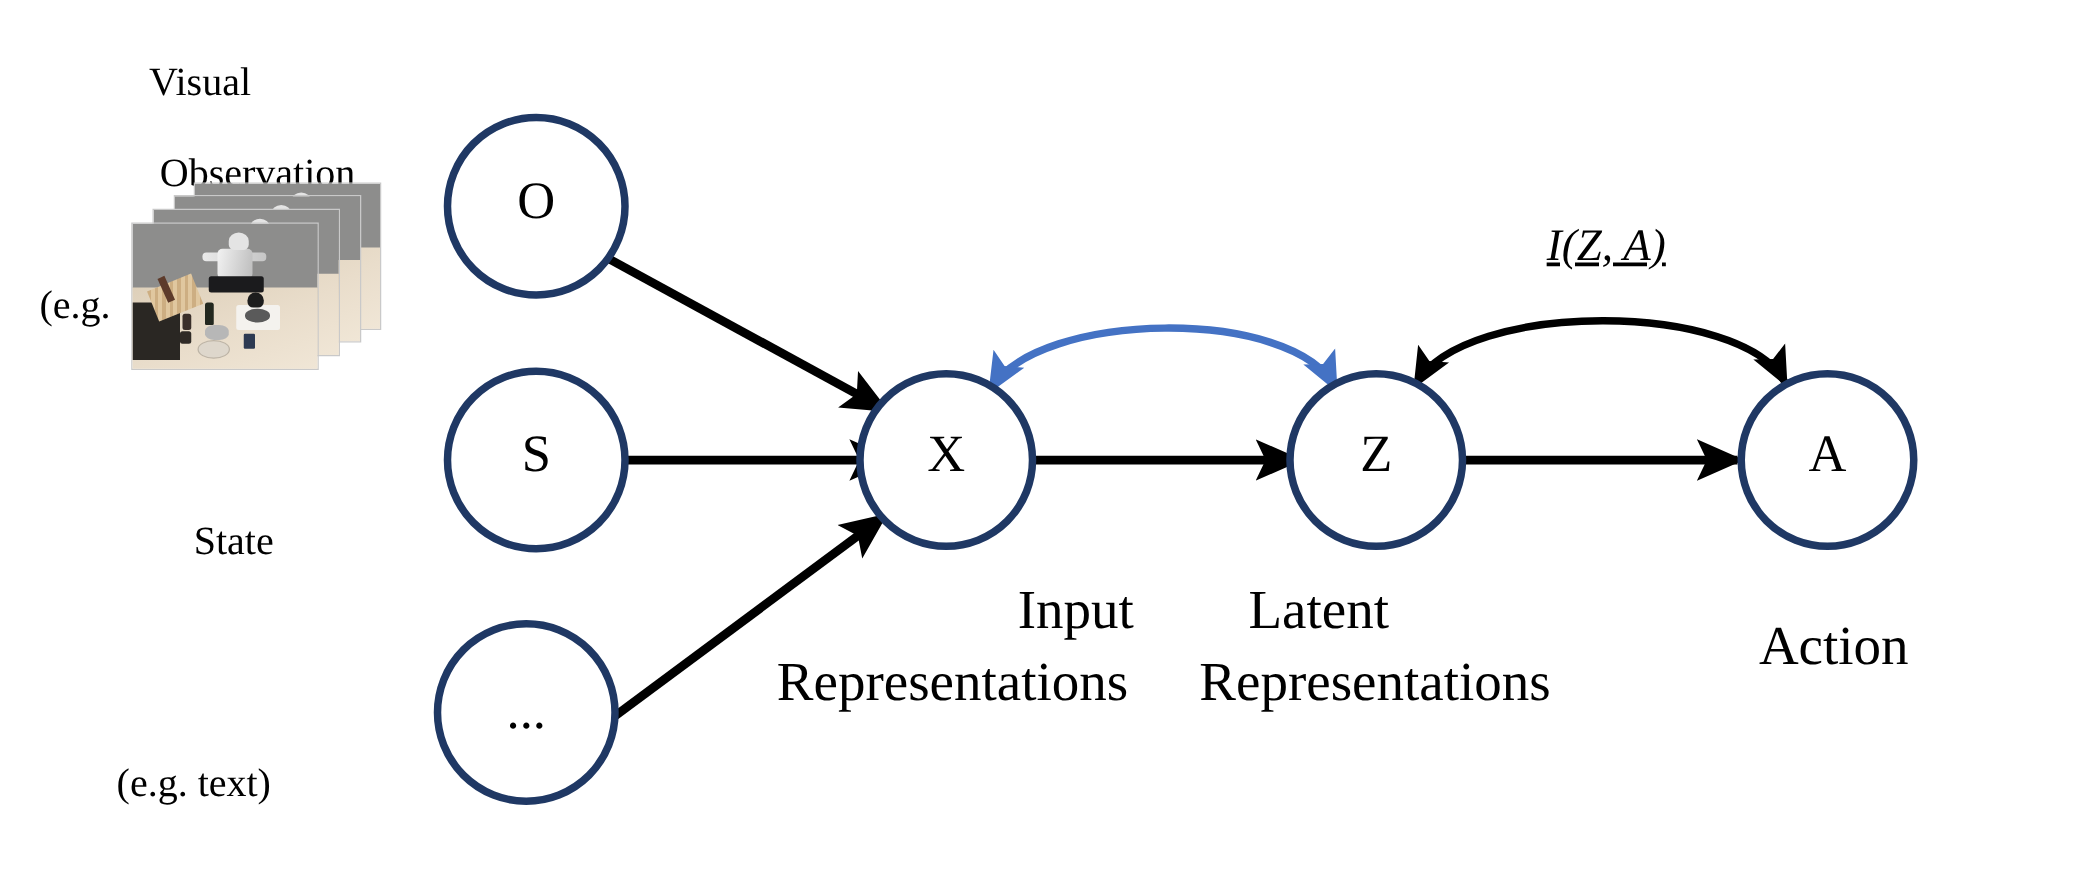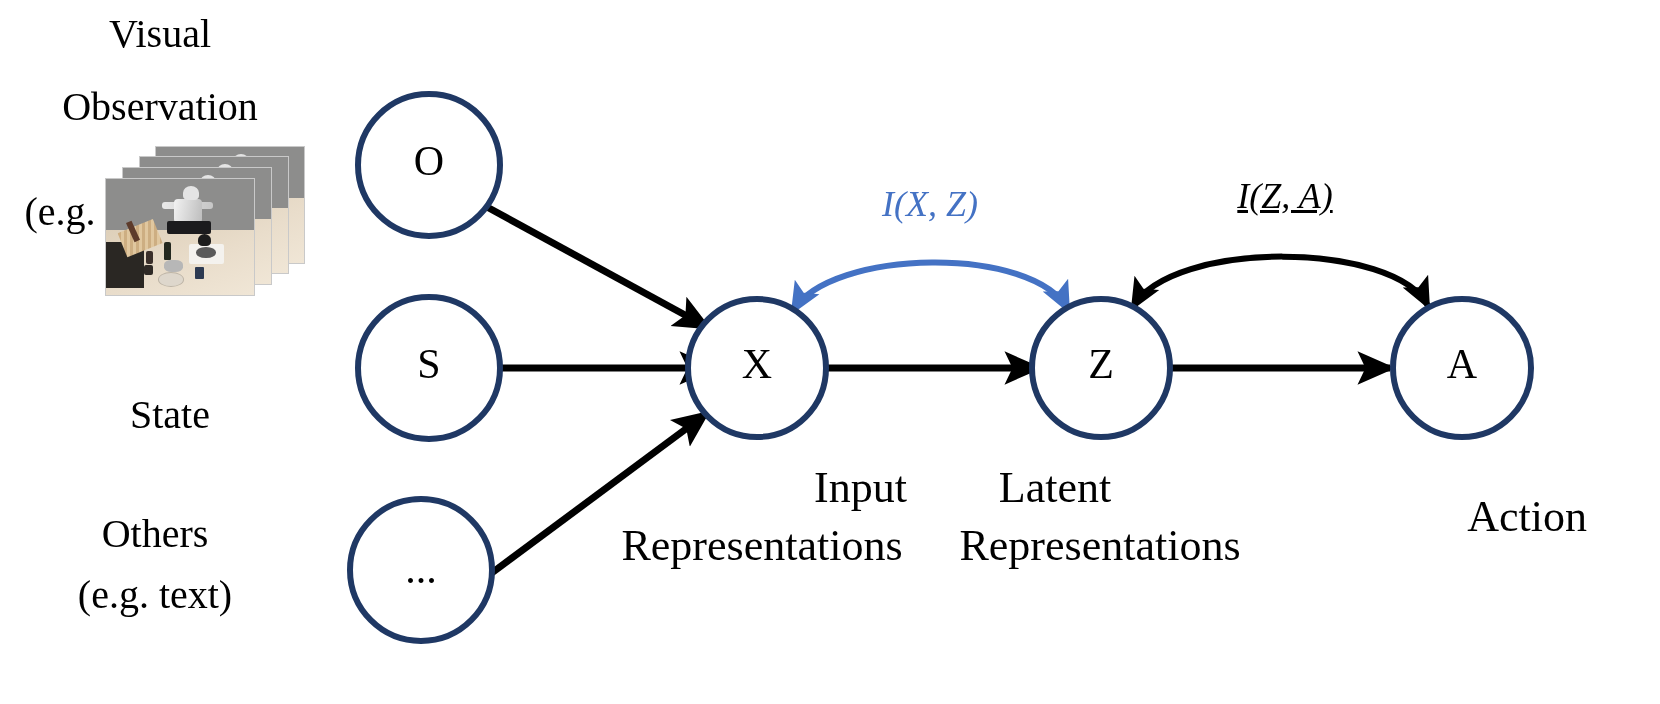--- a/index.html
+++ b/index.html
@@ -27,21 +27,22 @@
   }
   .txt {
     position: absolute;
     color: #000000;
     font-family: "Liberation Serif", "DejaVu Serif", serif;
     line-height: 1.12;
     white-space: nowrap;
     text-align: center;
   }
   .label-left {
-    font-size: 40px;
+    font-size: 32px;
+    margin-top: 36px;
   }
   .label-under {
     font-size: 44px;
   }
   .node-letter {
     font-size: 42px;
   }
   .mi-label {
     font-size: 36px;
     font-style: italic;
@@ -239,21 +240,21 @@
 
     <circle cx="429" cy="165" r="71" fill="#ffffff" stroke="#1f3864" stroke-width="6"></circle>
     <circle cx="429" cy="368" r="71" fill="#ffffff" stroke="#1f3864" stroke-width="6"></circle>
     <circle cx="421" cy="570" r="71" fill="#ffffff" stroke="#1f3864" stroke-width="6"></circle>
     <circle cx="757" cy="368" r="69" fill="#ffffff" stroke="#1f3864" stroke-width="6"></circle>
     <circle cx="1101" cy="368" r="69" fill="#ffffff" stroke="#1f3864" stroke-width="6"></circle>
     <circle cx="1462" cy="368" r="69" fill="#ffffff" stroke="#1f3864" stroke-width="6"></circle>
   </svg>
 
   <div class="txt label-left" style="left:0px; top:12px; width:320px;">Visual</div>
-  <div class="txt label-left" style="left:0px; top:85px; width:320px;">Observation</div>
+  <div class="txt label-left" style="left:0px; top:85px; width:320px;padding-left:46px;">Observation</div>
 
   <div class="txt label-left" style="left:5px; top:190px; width:110px; text-align:center;">(e.g.</div>
   <div class="txt label-left" style="left:287px; top:190px; width:40px; text-align:left;">)</div>
 
   <div id="obs-stack">
     <div class="obs-frame f1">
       <div class="scene">
         <div class="counter"></div>
           <div class="cabinet"></div>
         <div class="robot-arm"></div>
@@ -331,36 +332,34 @@
           <div class="bottle"></div>
         <div class="pot"></div>
           <div class="plate"></div>
         <div class="phone"></div>
           <div class="jar-a"></div>
           <div class="jar-b"></div>
       </div>
     </div>
   </div>
 
-  <div class="txt label-left" style="left:0px; top:393px; width:340px;">State</div>
-
-  <div class="txt label-left" style="left:0px; top:512px; width:310px;">Others</div>
+  <div class="txt label-left" style="left:0px; top:379px; width:340px;padding-left:17px;">State</div>
+
   <div class="txt label-left" style="left:0px; top:573px; width:310px;">(e.g. text)</div>
 
   <div class="txt node-letter" style="left:389px; top:138px; width:80px;">O</div>
   <div class="txt node-letter" style="left:389px; top:341px; width:80px;">S</div>
   <div class="txt node-letter" style="left:381px; top:546px; width:80px;">...</div>
   <div class="txt node-letter" style="left:717px; top:341px; width:80px;">X</div>
   <div class="txt node-letter" style="left:1061px; top:341px; width:80px;">Z</div>
   <div class="txt node-letter" style="left:1422px; top:341px; width:80px;">A</div>
 
-  <div class="txt mi-label mi-xz" style="left:830px; top:184px; width:200px;">I(X, Z)</div>
   <div class="txt mi-label mi-za" style="left:1185px; top:176px; width:200px;text-decoration:underline;">I(Z, A)</div>
 
   <div class="txt label-under" style="left:617px; top:463px; width:290px;text-align:right;">Input</div>
   <div class="txt label-under" style="left:617px; top:521px; width:290px;">Representations</div>
 
   <div class="txt label-under" style="left:910px; top:463px; width:290px;">Latent</div>
   <div class="txt label-under" style="left:955px; top:521px; width:290px;">Representations</div>
 
-  <div class="txt label-under" style="left:1347px; top:492px; width:240px;text-align:right;">Action</div>
+  <div class="txt label-under" style="left:1347px; top:492px; width:240px;">Action</div>
 
 </div>
 
 </body></html>

